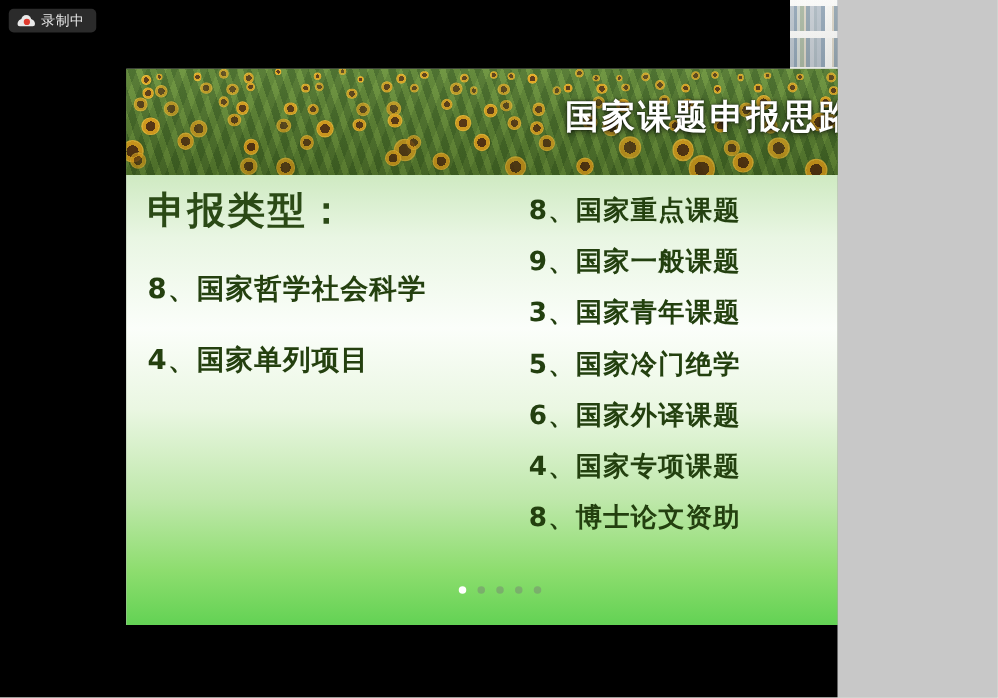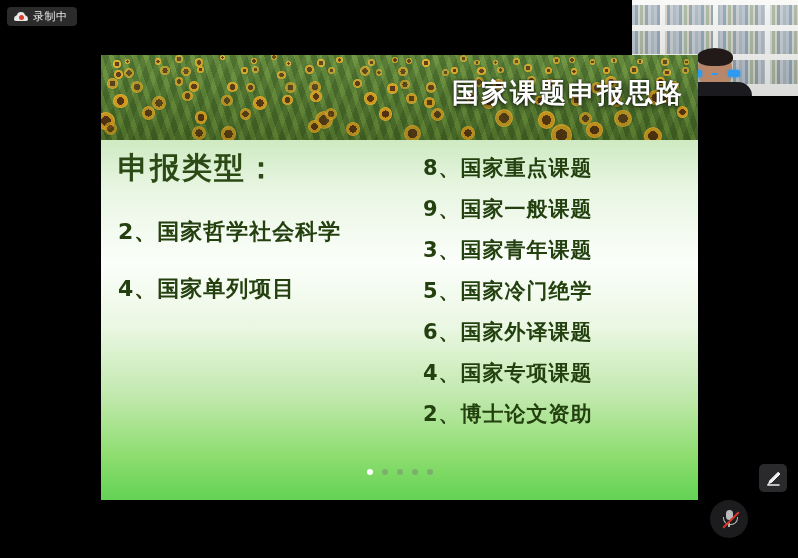--- a/index.html
+++ b/index.html
@@ -1,19 +1,19 @@
 <!DOCTYPE html>
 <html><head>
 <meta charset="utf-8">
 <style>
   html,body{margin:0;padding:0;background:#c8c8c8;}
   body{font-family:"Liberation Sans","DejaVu Sans",sans-serif;}
 
   #app{
-    position:relative;width:798px;height:558px;overflow:hidden;
+    position:relative;width:670px;height:558px;overflow:hidden;
     background:#000;
   }
 
   
   #rec-badge{
     position:absolute;left:7px;top:7px;height:19px;
     display:flex;align-items:center;gap:5px;
     padding:0 9px 0 7px;border-radius:4px;
     background:#2b2b2b;
   }
@@ -390,36 +390,36 @@
       <div class="sheen"></div>
     </div>
     <div id="slide-title">国家课题申报思路</div>
 
     <div id="body-area">
 
       <div id="col-left">
         <div id="heading">申报类型：</div>
 
         <div class="left-item">
-          <span>2、国家哲学社会科学</span>
+          <span>8、国家哲学社会科学</span>
         </div>
 
         <div class="left-item">
           <span>4、国家单列项目</span>
         </div>
       </div>
 
       <div id="col-right">
         <div class="right-item">8、国家重点课题</div>
         <div class="right-item">9、国家一般课题</div>
         <div class="right-item">3、国家青年课题</div>
         <div class="right-item">5、国家冷门绝学</div>
         <div class="right-item">6、国家外译课题</div>
         <div class="right-item">4、国家专项课题</div>
-        <div class="right-item">2、博士论文资助</div>
+        <div class="right-item">8、博士论文资助</div>
       </div>
 
       <div id="dots">
           <span class="dot on"></span>
           <span class="dot"></span>
           <span class="dot"></span>
           <span class="dot"></span>
           <span class="dot"></span>
         </div>
     </div>

